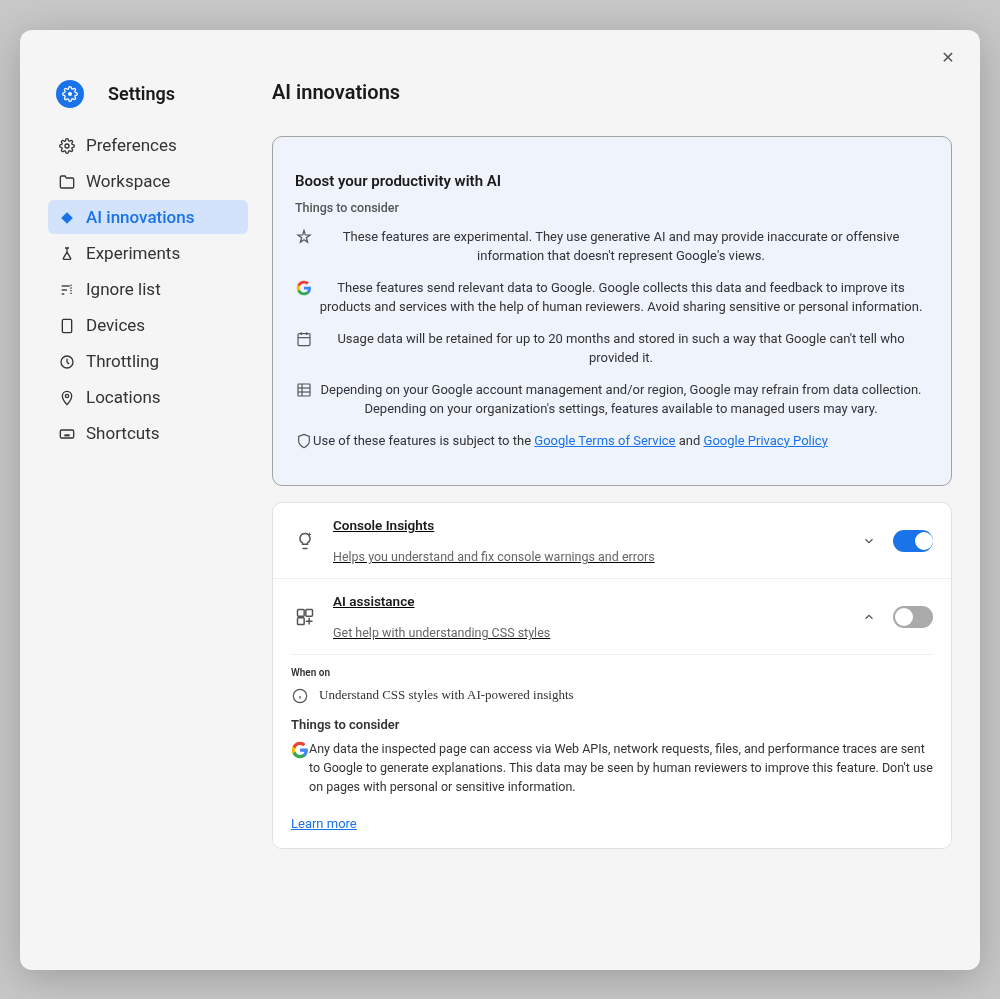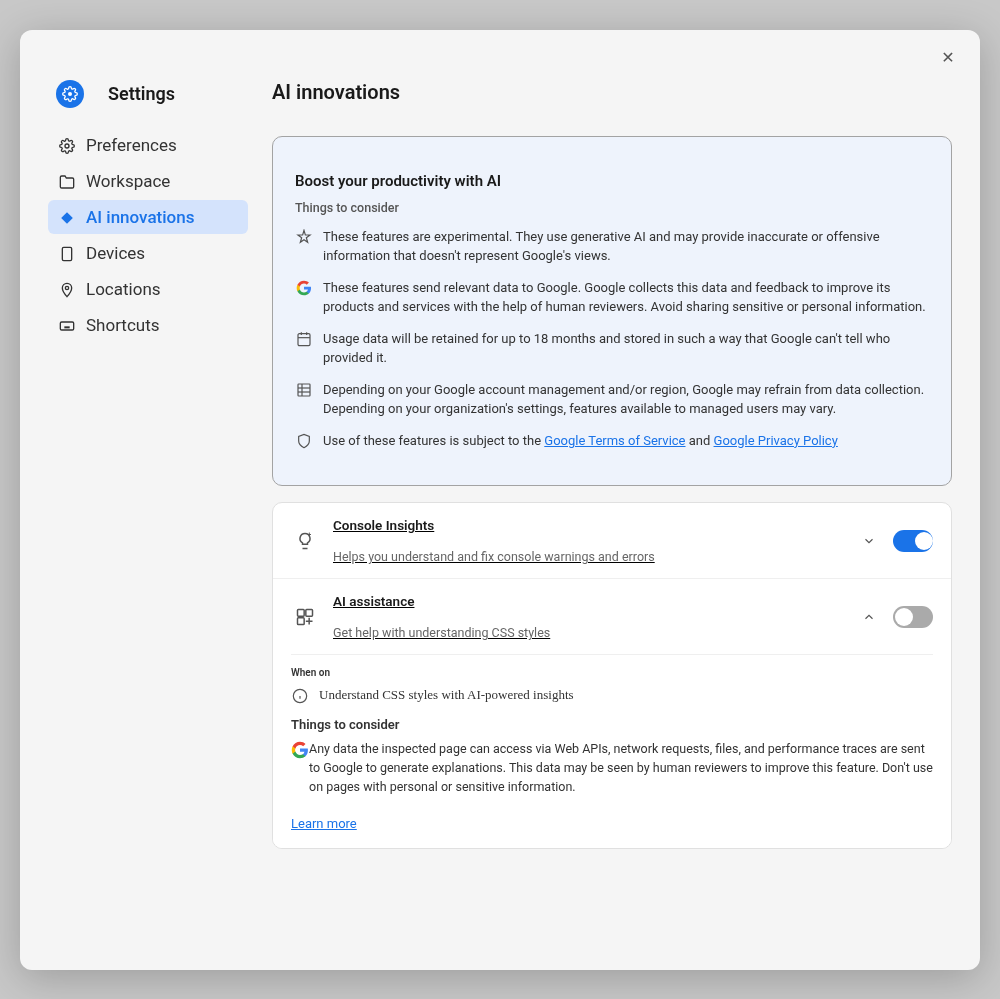--- a/index.html
+++ b/index.html
@@ -140,24 +140,24 @@
     }
     .consideration-list {
       list-style: none;
       display: flex;
       flex-direction: column;
       gap: 12px;
     }
     .consideration-item {
       display: flex;
       align-items: flex-start;
-      gap: 10px;
       font-size: 13px;
       color: #333;
       line-height: 1.5;
+      text-align: center;
     }
     .consideration-item .ci-icon {
       flex-shrink: 0;
       margin-top: 1px;
       width: 18px; height: 18px;
       display: flex; align-items: center; justify-content: center;
       color: #555;
     }
     .link-blue { color: #1a73e8; text-decoration: underline; cursor: pointer; }
     
@@ -327,32 +327,60 @@
 
         <li class="sidebar-item active">
           <span class="nav-icon">
             <svg width="14" height="14" viewBox="0 0 24 24" fill="#1a73e8">
               <polygon points="12,2 22,12 12,22 2,12"></polygon>
             </svg>
           </span>
           <span>AI innovations</span>
         </li>
 
-
+        <li class="sidebar-item">
+          <span class="nav-icon">
+            <svg width="16" height="16" viewBox="0 0 24 24" fill="none" stroke="currentColor" stroke-width="2">
+              <path d="M9 3h6m-3 0v6l5.5 9.5a1 1 0 01-.86 1.5H7.36a1 1 0 01-.86-1.5L12 9V3"></path>
+            </svg>
+          </span>
+          <span>Experiments</span>
+        </li>
+
+        <li class="sidebar-item">
+          <span class="nav-icon">
+            <svg width="16" height="16" viewBox="0 0 24 24" fill="none" stroke="currentColor" stroke-width="2">
+              <line x1="4" y1="6" x2="16" y2="6"></line>
+                <line x1="4" y1="12" x2="12" y2="12"></line>
+                <line x1="4" y1="18" x2="8" y2="18"></line>
+              <line x1="18" y1="4" x2="18" y2="18" stroke-dasharray="2,2"></line>
+            </svg>
+          </span>
+          <span>Ignore list</span>
+        </li>
 
         <li class="sidebar-item">
           <span class="nav-icon">
             <svg width="16" height="16" viewBox="0 0 24 24" fill="none" stroke="currentColor" stroke-width="2">
               <rect x="5" y="2" width="14" height="20" rx="2"></rect>
                 <line x1="12" y1="18" x2="12" y2="18" stroke-width="3"></line>
             </svg>
           </span>
           <span>Devices</span>
         </li>
 
+        <li class="sidebar-item">
+          <span class="nav-icon">
+            <svg width="16" height="16" viewBox="0 0 24 24" fill="none" stroke="currentColor" stroke-width="2">
+              <circle cx="12" cy="12" r="9"></circle>
+                <polyline points="12,7 12,12 15,15"></polyline>
+            </svg>
+          </span>
+          <span>Throttling</span>
+        </li>
 
         <li class="sidebar-item">
           <span class="nav-icon">
             <svg width="16" height="16" viewBox="0 0 24 24" fill="none" stroke="currentColor" stroke-width="2">
               <path d="M12 2C8.13 2 5 5.13 5 9c0 5.25 7 13 7 13s7-7.75 7-13c0-3.87-3.13-7-7-7z"></path>
                 <circle cx="12" cy="9" r="2.5"></circle>
             </svg>
           </span>
           <span>Locations</span>
         </li>
@@ -404,21 +432,21 @@
 
           <li class="consideration-item">
             <span class="ci-icon">
               <svg width="16" height="16" viewBox="0 0 24 24" fill="none" stroke="currentColor" stroke-width="1.8">
                 <rect x="3" y="4" width="18" height="18" rx="2"></rect>
                   <line x1="16" y1="2" x2="16" y2="6"></line>
                   <line x1="8" y1="2" x2="8" y2="6"></line>
                   <line x1="3" y1="10" x2="21" y2="10"></line>
               </svg>
             </span>
-            <span>Usage data will be retained for up to 18 months and stored in such a way that Google can't tell who provided it.</span>
+            <span>Usage data will be retained for up to 20 months and stored in such a way that Google can't tell who provided it.</span>
           </li>
 
           <li class="consideration-item">
             <span class="ci-icon">
               <svg width="16" height="16" viewBox="0 0 24 24" fill="none" stroke="currentColor" stroke-width="1.8">
                 <rect x="3" y="3" width="18" height="18" rx="1"></rect>
                   <line x1="3" y1="9" x2="21" y2="9"></line>
                   <line x1="3" y1="15" x2="21" y2="15"></line>
                   <line x1="9" y1="3" x2="9" y2="21"></line>
               </svg>

